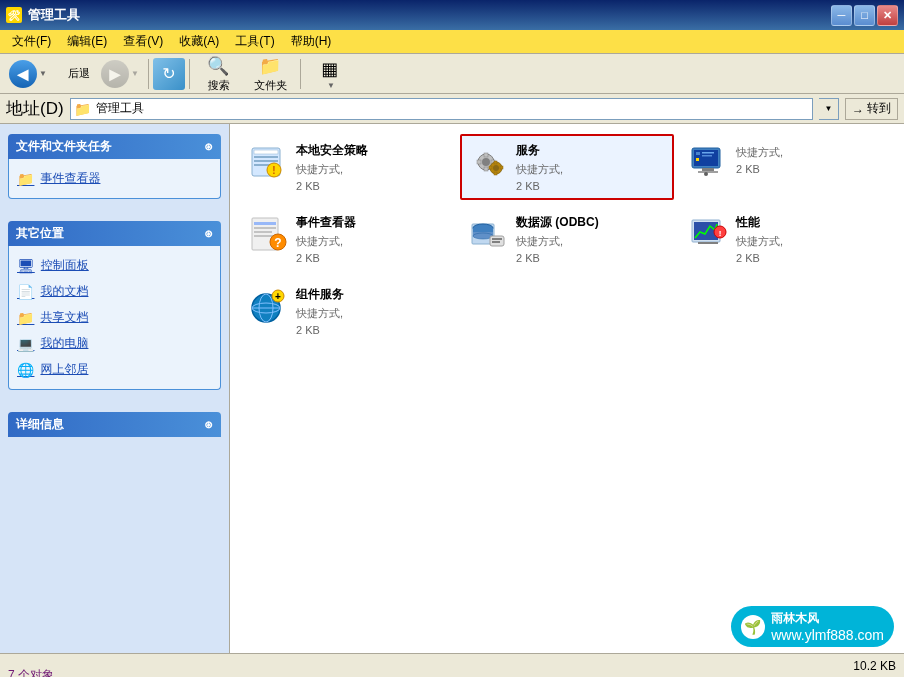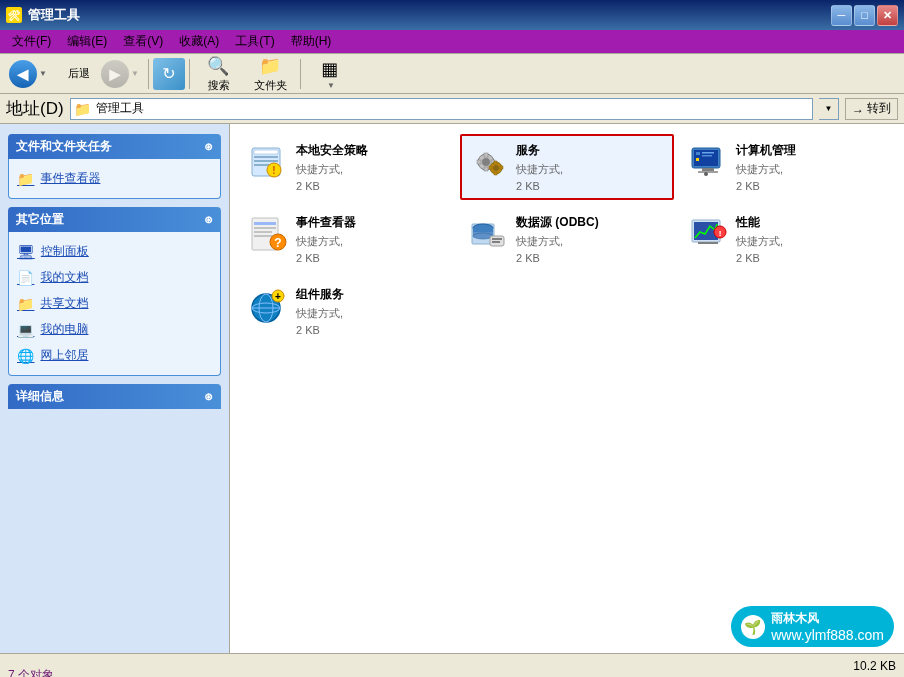--- a/index.html
+++ b/index.html
@@ -51,21 +51,21 @@
       font-size: 11px;
       color: white;
       font-weight: bold;
     }
     .title-btn.minimize { background: linear-gradient(to bottom, #8BB8E8, #5A8DD0); }
     .title-btn.maximize { background: linear-gradient(to bottom, #8BB8E8, #5A8DD0); }
     .title-btn.close { background: linear-gradient(to bottom, #E88888, #C04040); }
 
     
     .menu-bar {
-      background: #a21caf;
+      background: #fde047;
       height: 24px;
       display: flex;
       align-items: center;
       padding: 0 4px;
       border-bottom: 1px solid #ACA899;
     }
     .menu-item {
       padding: 2px 8px;
       cursor: pointer;
       font-size: 12px;
@@ -228,21 +228,21 @@
 
     
     .left-panel {
       width: 230px;
       background: #D6E4F7;
       border-right: 1px solid #ACA899;
       padding: 10px 8px;
       overflow-y: auto;
     }
     .panel-section {
-      margin-bottom: 8px;
+      margin-bottom: 22px;
     }
     .panel-header {
       background: linear-gradient(to right, #316AC5, #4A90D9);
       color: white;
       padding: 4px 8px;
       border-radius: 4px 4px 0 0;
       display: flex;
       align-items: center;
       justify-content: space-between;
       font-size: 12px;
@@ -553,21 +553,20 @@
           <rect x="14" y="26" width="12" height="3" fill="#808080"></rect>
           <rect x="10" y="29" width="20" height="2" fill="#A0A0A0"></rect>
           <circle cx="18" cy="32" r="2" fill="#606060"></circle>
           <rect x="8" y="10" width="4" height="3" fill="#60A0E0" opacity="0.7"></rect>
           <rect x="14" y="10" width="12" height="1.5" fill="#80C0FF" opacity="0.8"></rect>
           <rect x="14" y="13" width="10" height="1.5" fill="#80C0FF" opacity="0.6"></rect>
           <rect x="8" y="16" width="3" height="3" fill="#FFD700"></rect>
         </svg>
       </div>
       <div class="file-info">
-        <div class="file-name">计算机管理</div>
         <div class="file-meta">快捷方式,</div>
         <div class="file-meta">2 KB</div>
       </div>
     </div>
 
     <div class="file-item">
       <div class="file-icon">
         <svg viewBox="0 0 40 40" xmlns="http://www.w3.org/2000/svg">
           <rect x="4" y="4" width="26" height="32" rx="1" fill="#F0F0F0" stroke="#C0C0C0" stroke-width="1"></rect>
           <rect x="6" y="8" width="22" height="3" fill="#4080FF" opacity="0.5"></rect>

